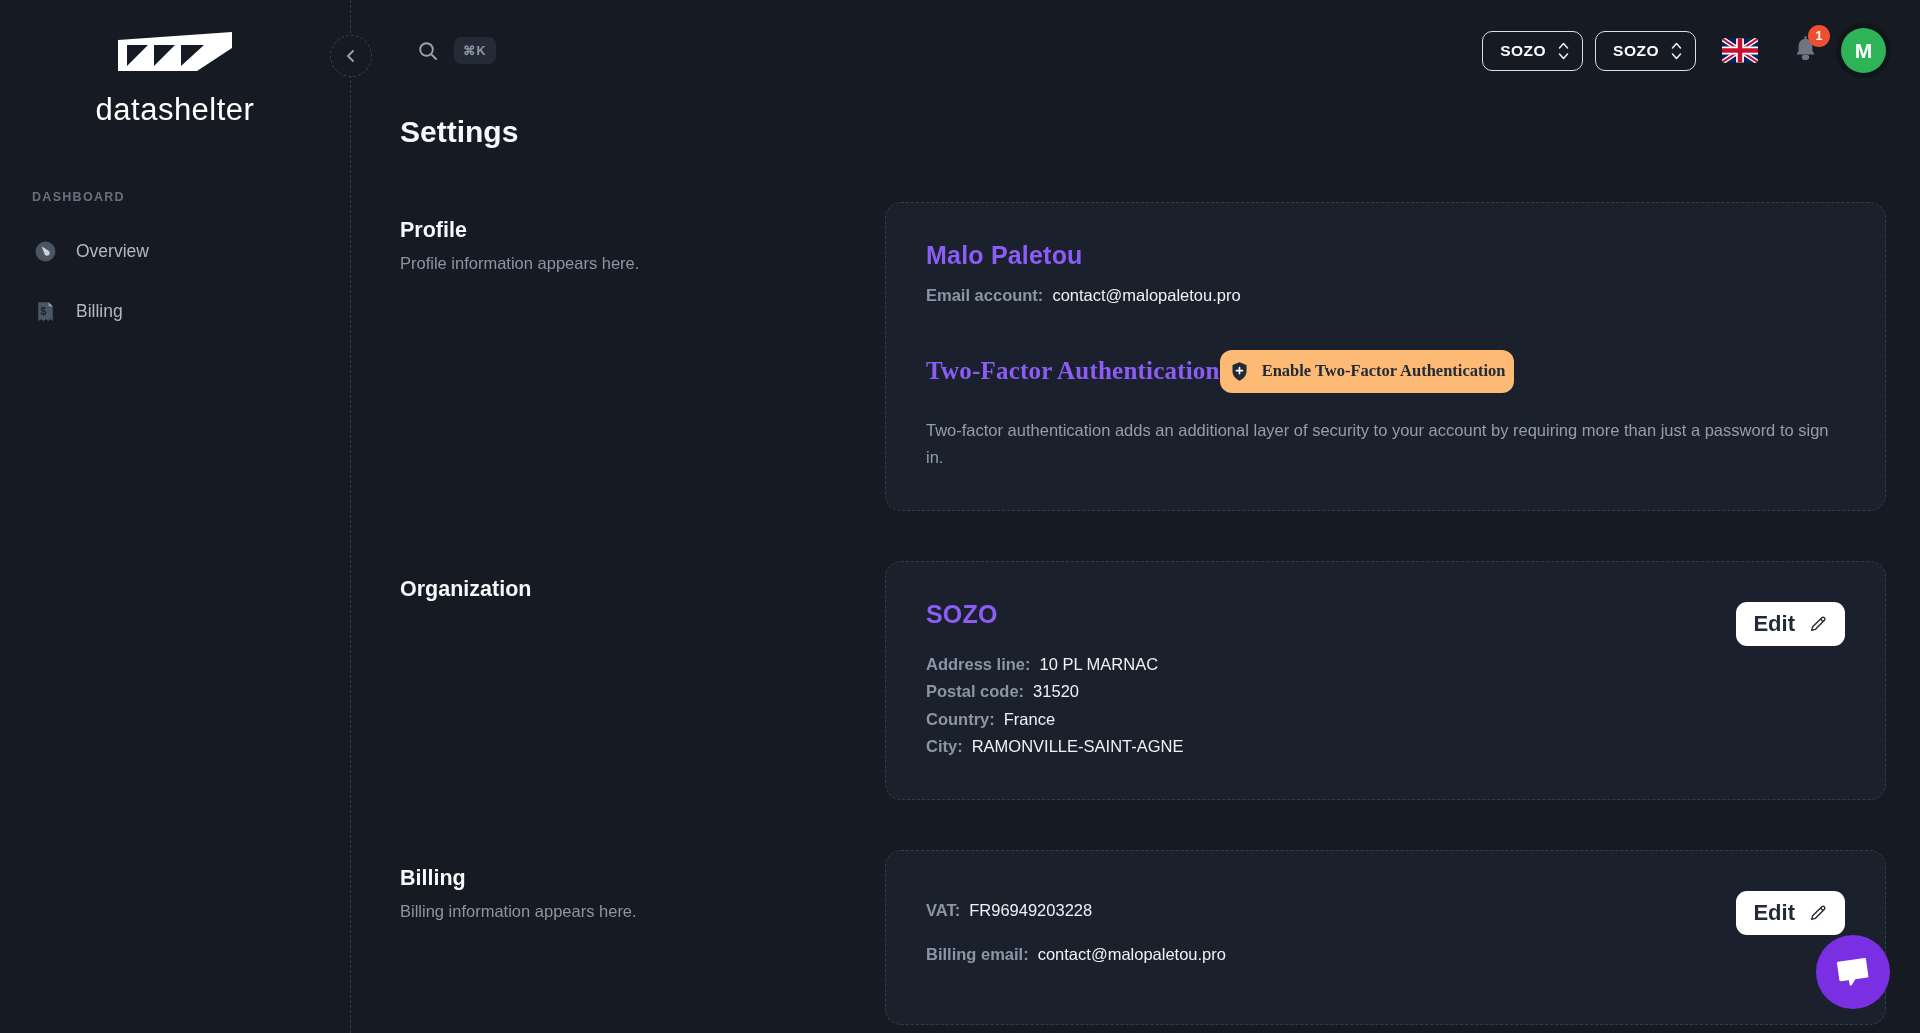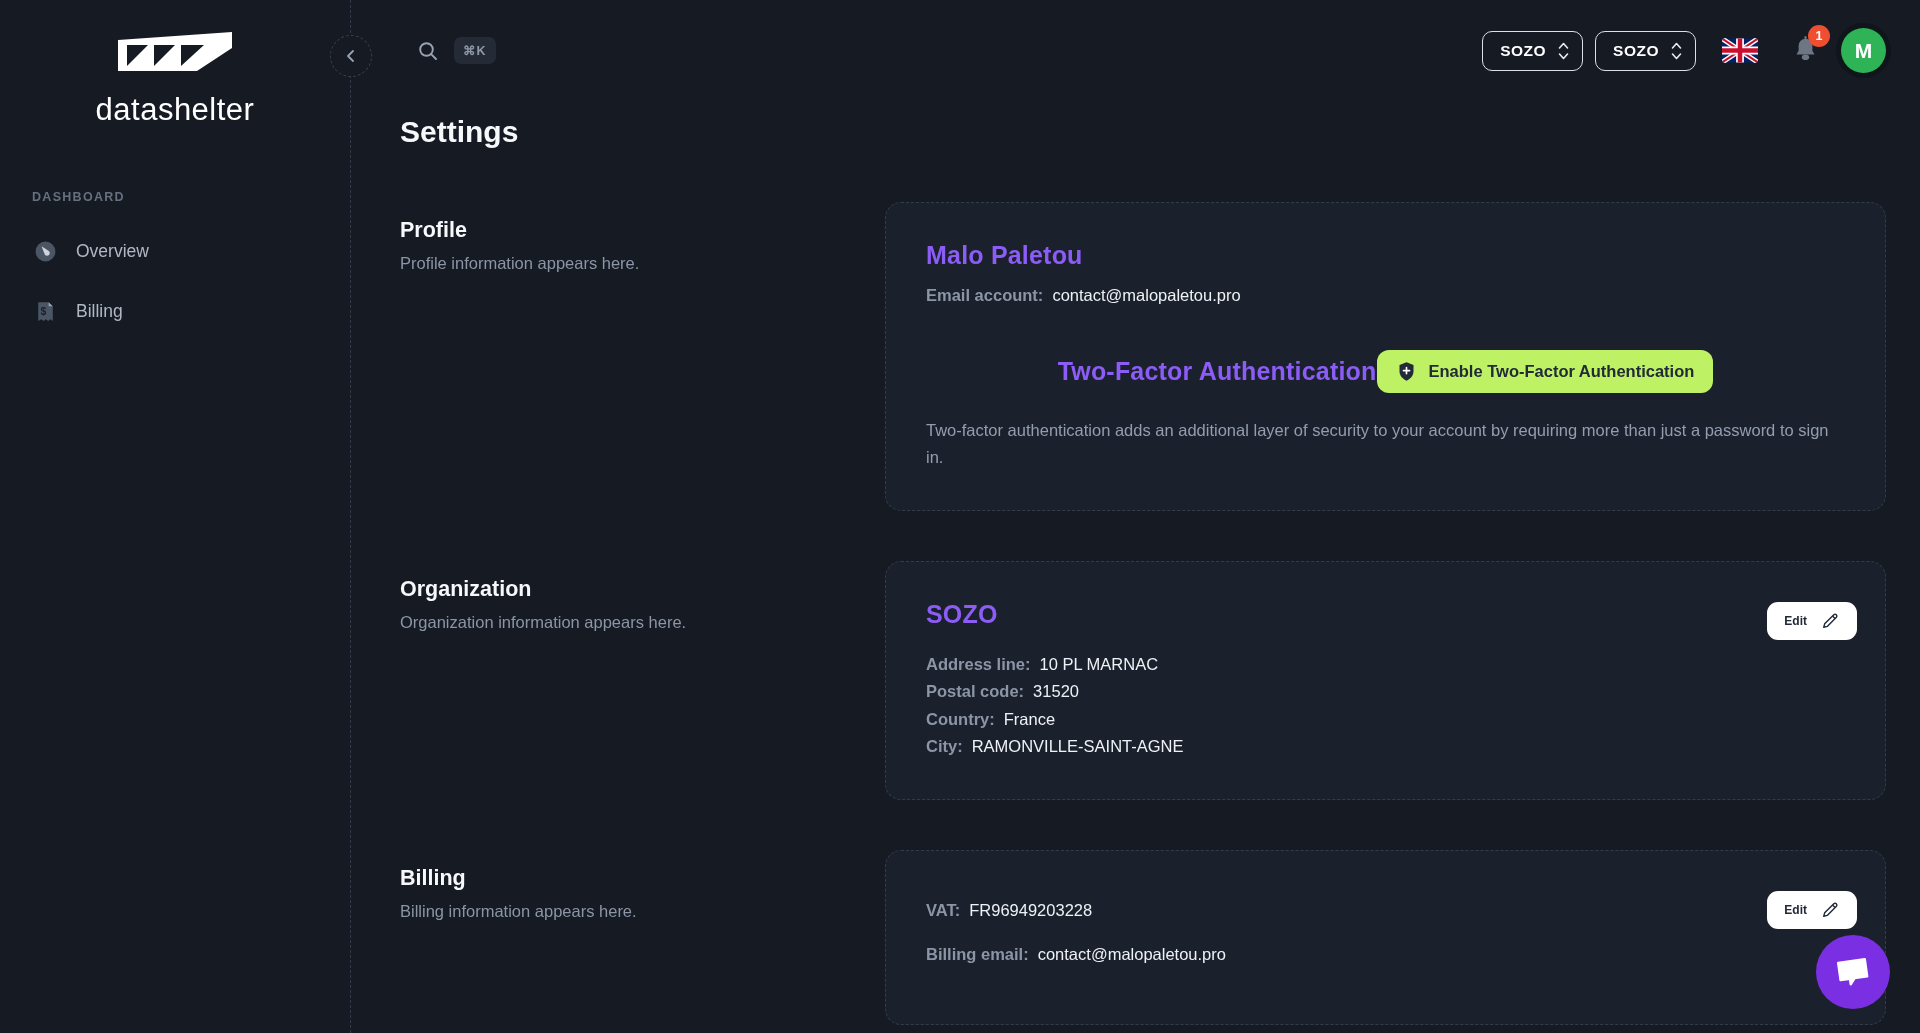--- a/index.html
+++ b/index.html
@@ -89,36 +89,36 @@
     background:#1b212c;
     border:1px dashed #333c4a;
     border-radius:16px;
     padding:38px 40px;
   }
   .card h3 { font-size:25px; font-weight:700; color:#8b5cf6; margin:0 0 12px 0; letter-spacing:.2px; }
   .field-row { display:flex; gap:9px; font-size:16.5px; line-height:27.5px; }
   .f-label { color:#8b95a5; font-weight:700; }
   .f-value { color:#eef1f5; }
 
-  .twofa-head { display:flex; justify-content:center; align-items:center; margin-top:40px; }
+  .twofa-head { display:flex; justify-content:flex-start; align-items:center; margin-top:40px;font-family:Liberation Serif, serif; }
   .twofa-head h3 { margin:0; }
   .btn-white {
     display:flex; align-items:center; gap:12px;
-    background:#bef264; border:none; border-radius:12px;
-    padding:11px 19px; cursor:pointer; font-family:inherit;
+    background:#fdba74; border:none; border-radius:12px;
+    padding:11px 9px; cursor:pointer; font-family:inherit;
     font-size:16.5px; font-weight:700; color:#222a38;
   }
   .twofa-desc { margin:24px 0 0 0; color:#939daf; font-size:16.5px; line-height:1.68; }
 
   .edit-btn {
-    position:absolute; top:40px; right:28px;
+    position:absolute; top:40px; right:40px;
     display:flex; align-items:center; gap:13px;
     background:#ffffff; border:none; border-radius:11px;
     padding:9px 17px; cursor:pointer; font-family:inherit;
-    font-size:12px; font-weight:700; color:#222a38;
+    font-size:22px; font-weight:700; color:#222a38;
   }
   .fields { margin-top:22px; }
   .fields-loose .field-row { margin-bottom:17px; }
   .fields-loose { margin-top:8px; }
 
   .chat-btn {
     position:absolute; right:30px; bottom:24px;
     width:74px; height:74px; border-radius:50%;
     background:#7b2fe3; border:none; cursor:pointer;
     display:flex; align-items:center; justify-content:center;
@@ -252,21 +252,20 @@
             </button>
           </div>
 
           <p class="twofa-desc">Two-factor authentication adds an additional layer of security to your account by requiring more than just a password to sign in.</p>
         </div>
       </section>
 
       <section class="section-row">
         <div class="row-label">
           <h2>Organization</h2>
-          <p>Organization information appears here.</p>
         </div>
         <div class="card">
           <h3>SOZO</h3>
 
           <button class="edit-btn">
             <span>Edit</span>
             <svg width="20" height="20" viewBox="0 0 24 24">
               <path d="M4.5 19.5 L5.6 15.4 L16.6 4.4 a2.2 2.2 0 0 1 3.1 3.1 L8.7 18.5 Z" stroke="#222a38" stroke-width="1.7" fill="none" stroke-linejoin="round"></path>
               <path d="M15 6 l3 3" stroke="#222a38" stroke-width="1.7"></path>
             </svg>

